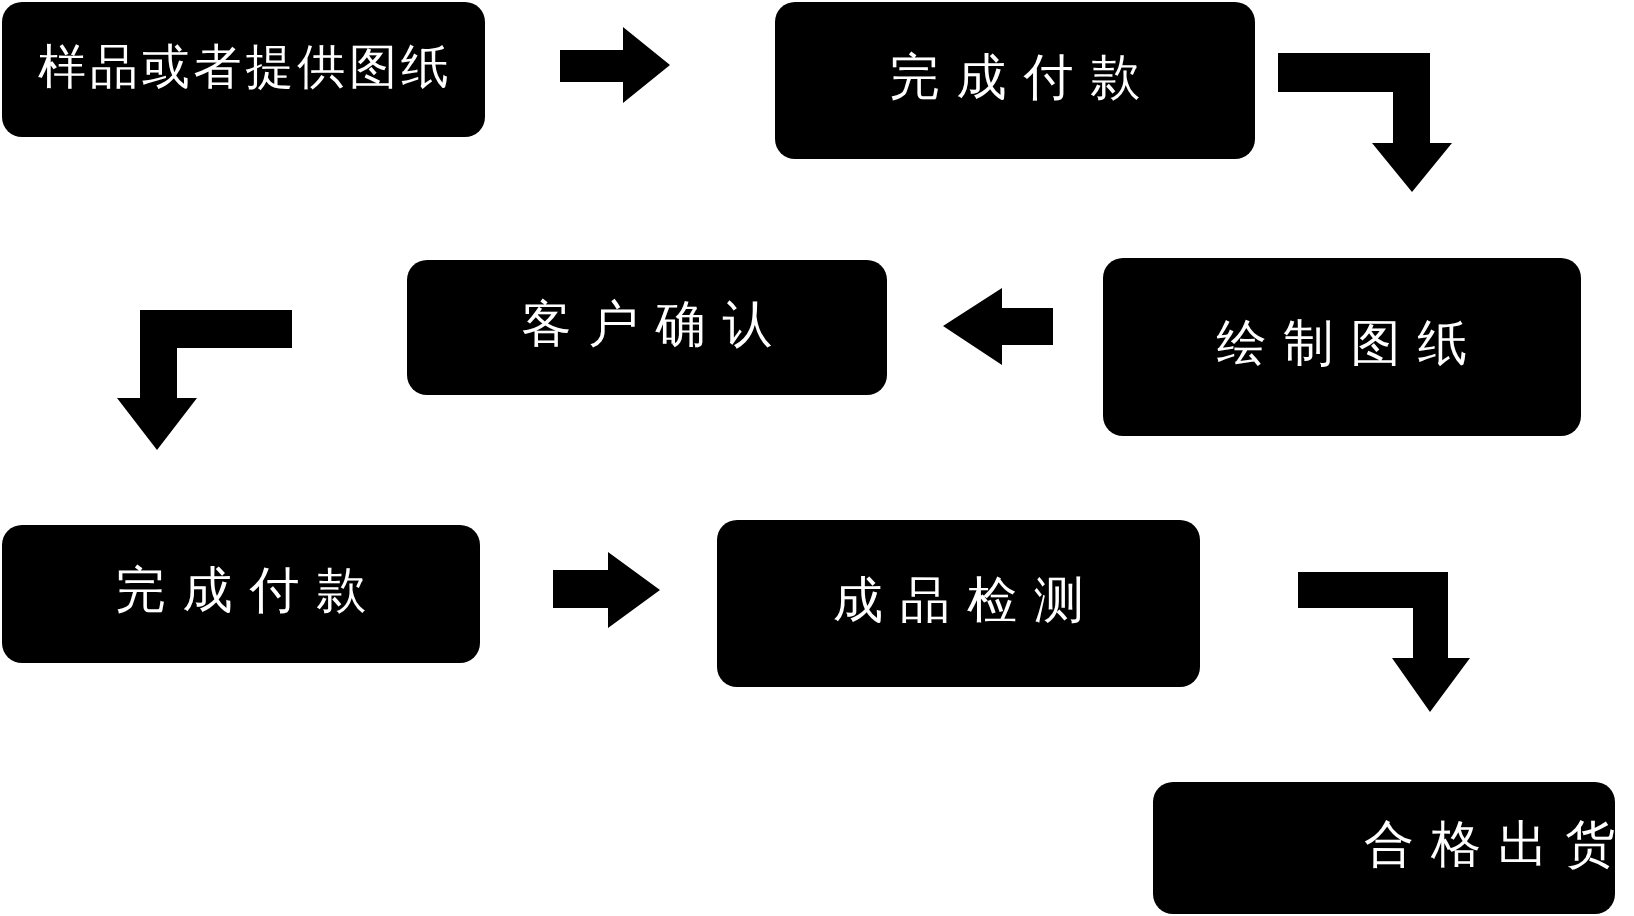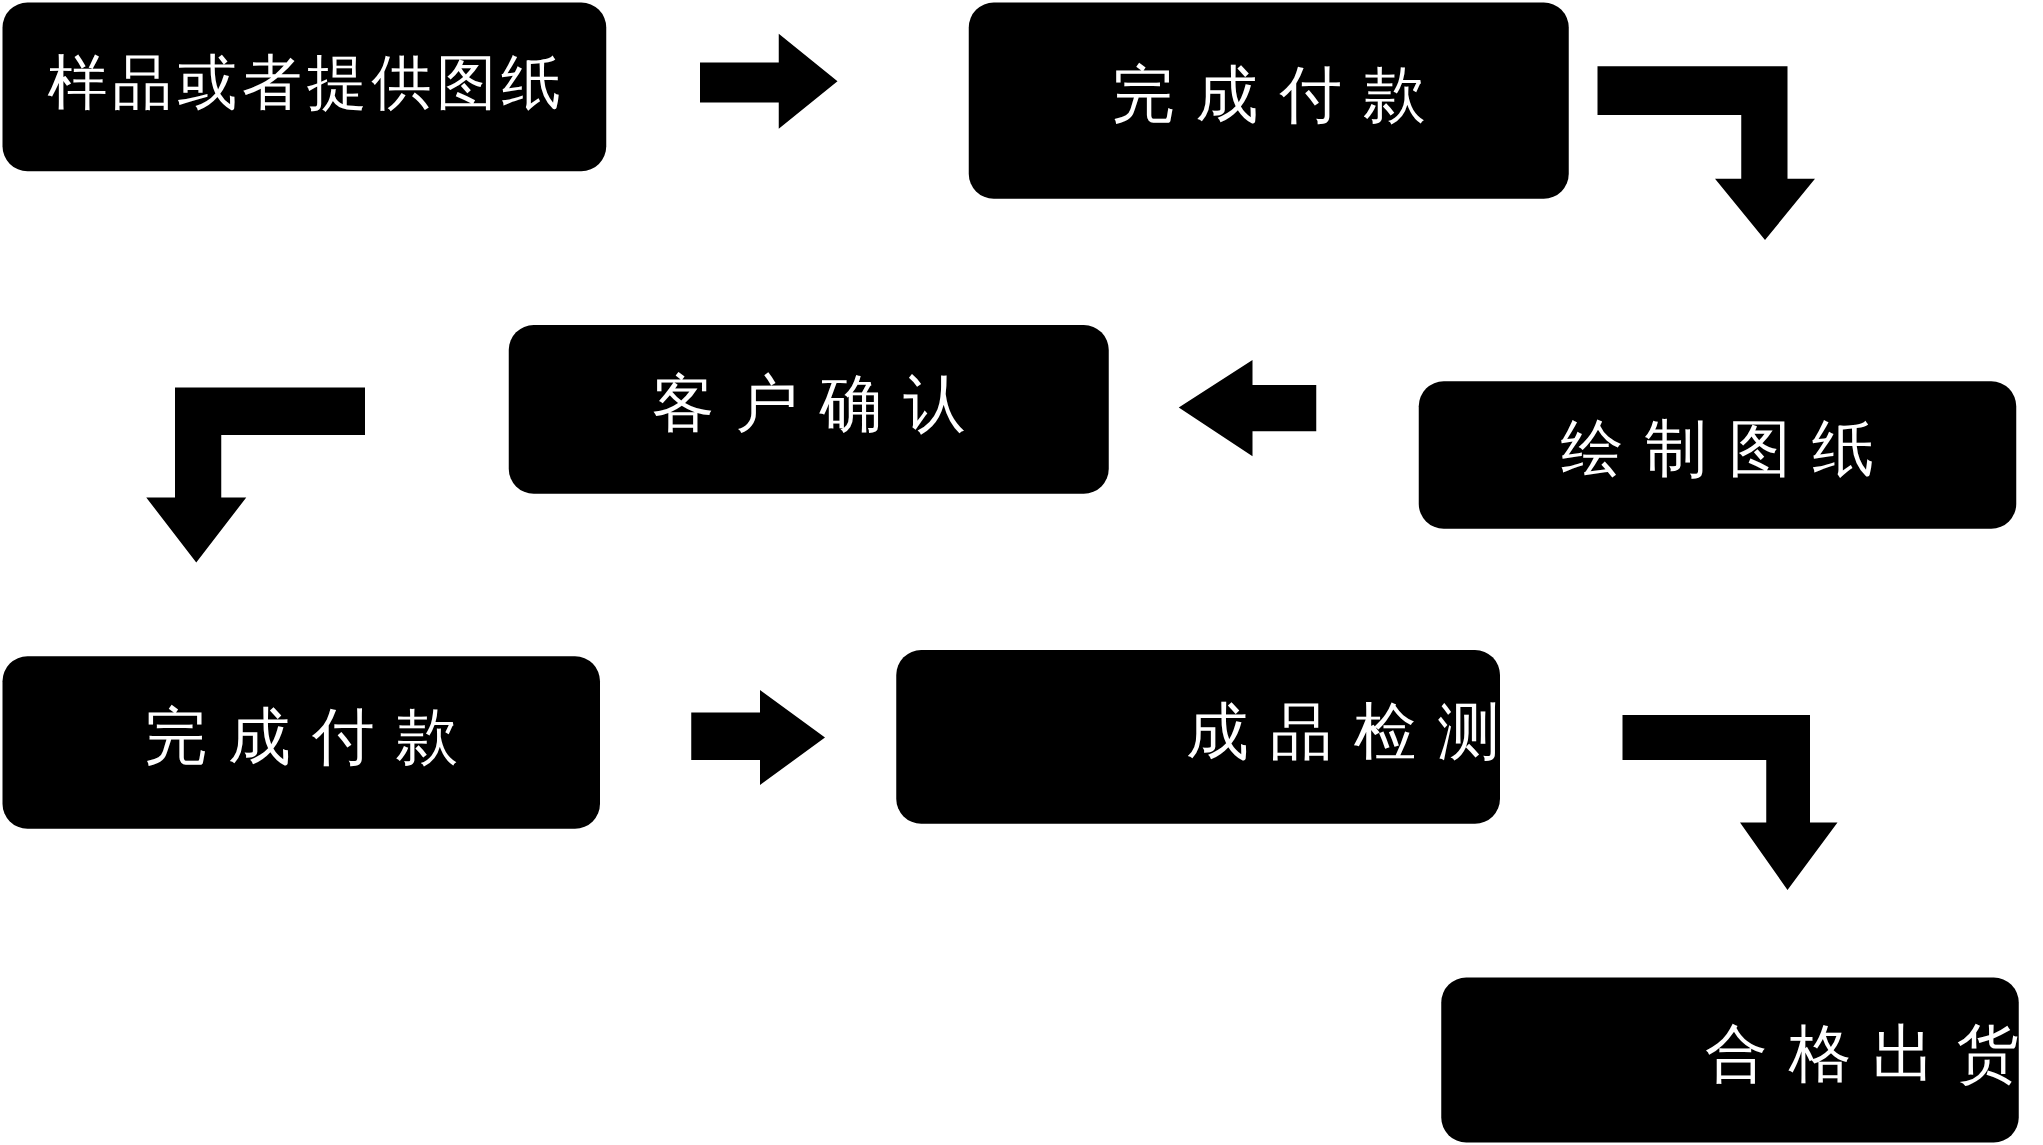--- a/index.html
+++ b/index.html
@@ -68,33 +68,33 @@
   </svg>
 
   <div class="node" style="left:2px; top:2px; width:483px; height:135px;">
     <span class="tight">样品或者提供图纸</span>
   </div>
 
   <div class="node" style="left:743px; top:2px; width:480px; height:157px;margin-left:32px;">
     <span class="spread">完成付款</span>
   </div>
 
-  <div class="node" style="left:1135px; top:258px; width:478px; height:118px;margin-top:47px;">
+  <div class="node" style="left:1103px; top:258px; width:478px; height:178px;">
     <span class="spread">绘制图纸</span>
   </div>
 
   <div class="node" style="left:407px; top:260px; width:480px; height:135px;">
     <span class="spread">客户确认</span>
   </div>
 
   <div class="node" style="left:2px; top:525px; width:478px; height:138px;">
     <span class="spread">完成付款</span>
   </div>
 
-  <div class="node" style="left:717px; top:520px; width:483px; height:139px;justify-content:flex-end;">
+  <div class="node" style="left:717px; top:520px; width:483px; height:167px;">
     <span class="spread">成品检测</span>
   </div>
 
   <div class="node" style="left:1153px; top:782px; width:462px; height:132px;justify-content:flex-end;">
     <span class="spread">合格出货</span>
   </div>
 
 </div>
 
 </body></html>

